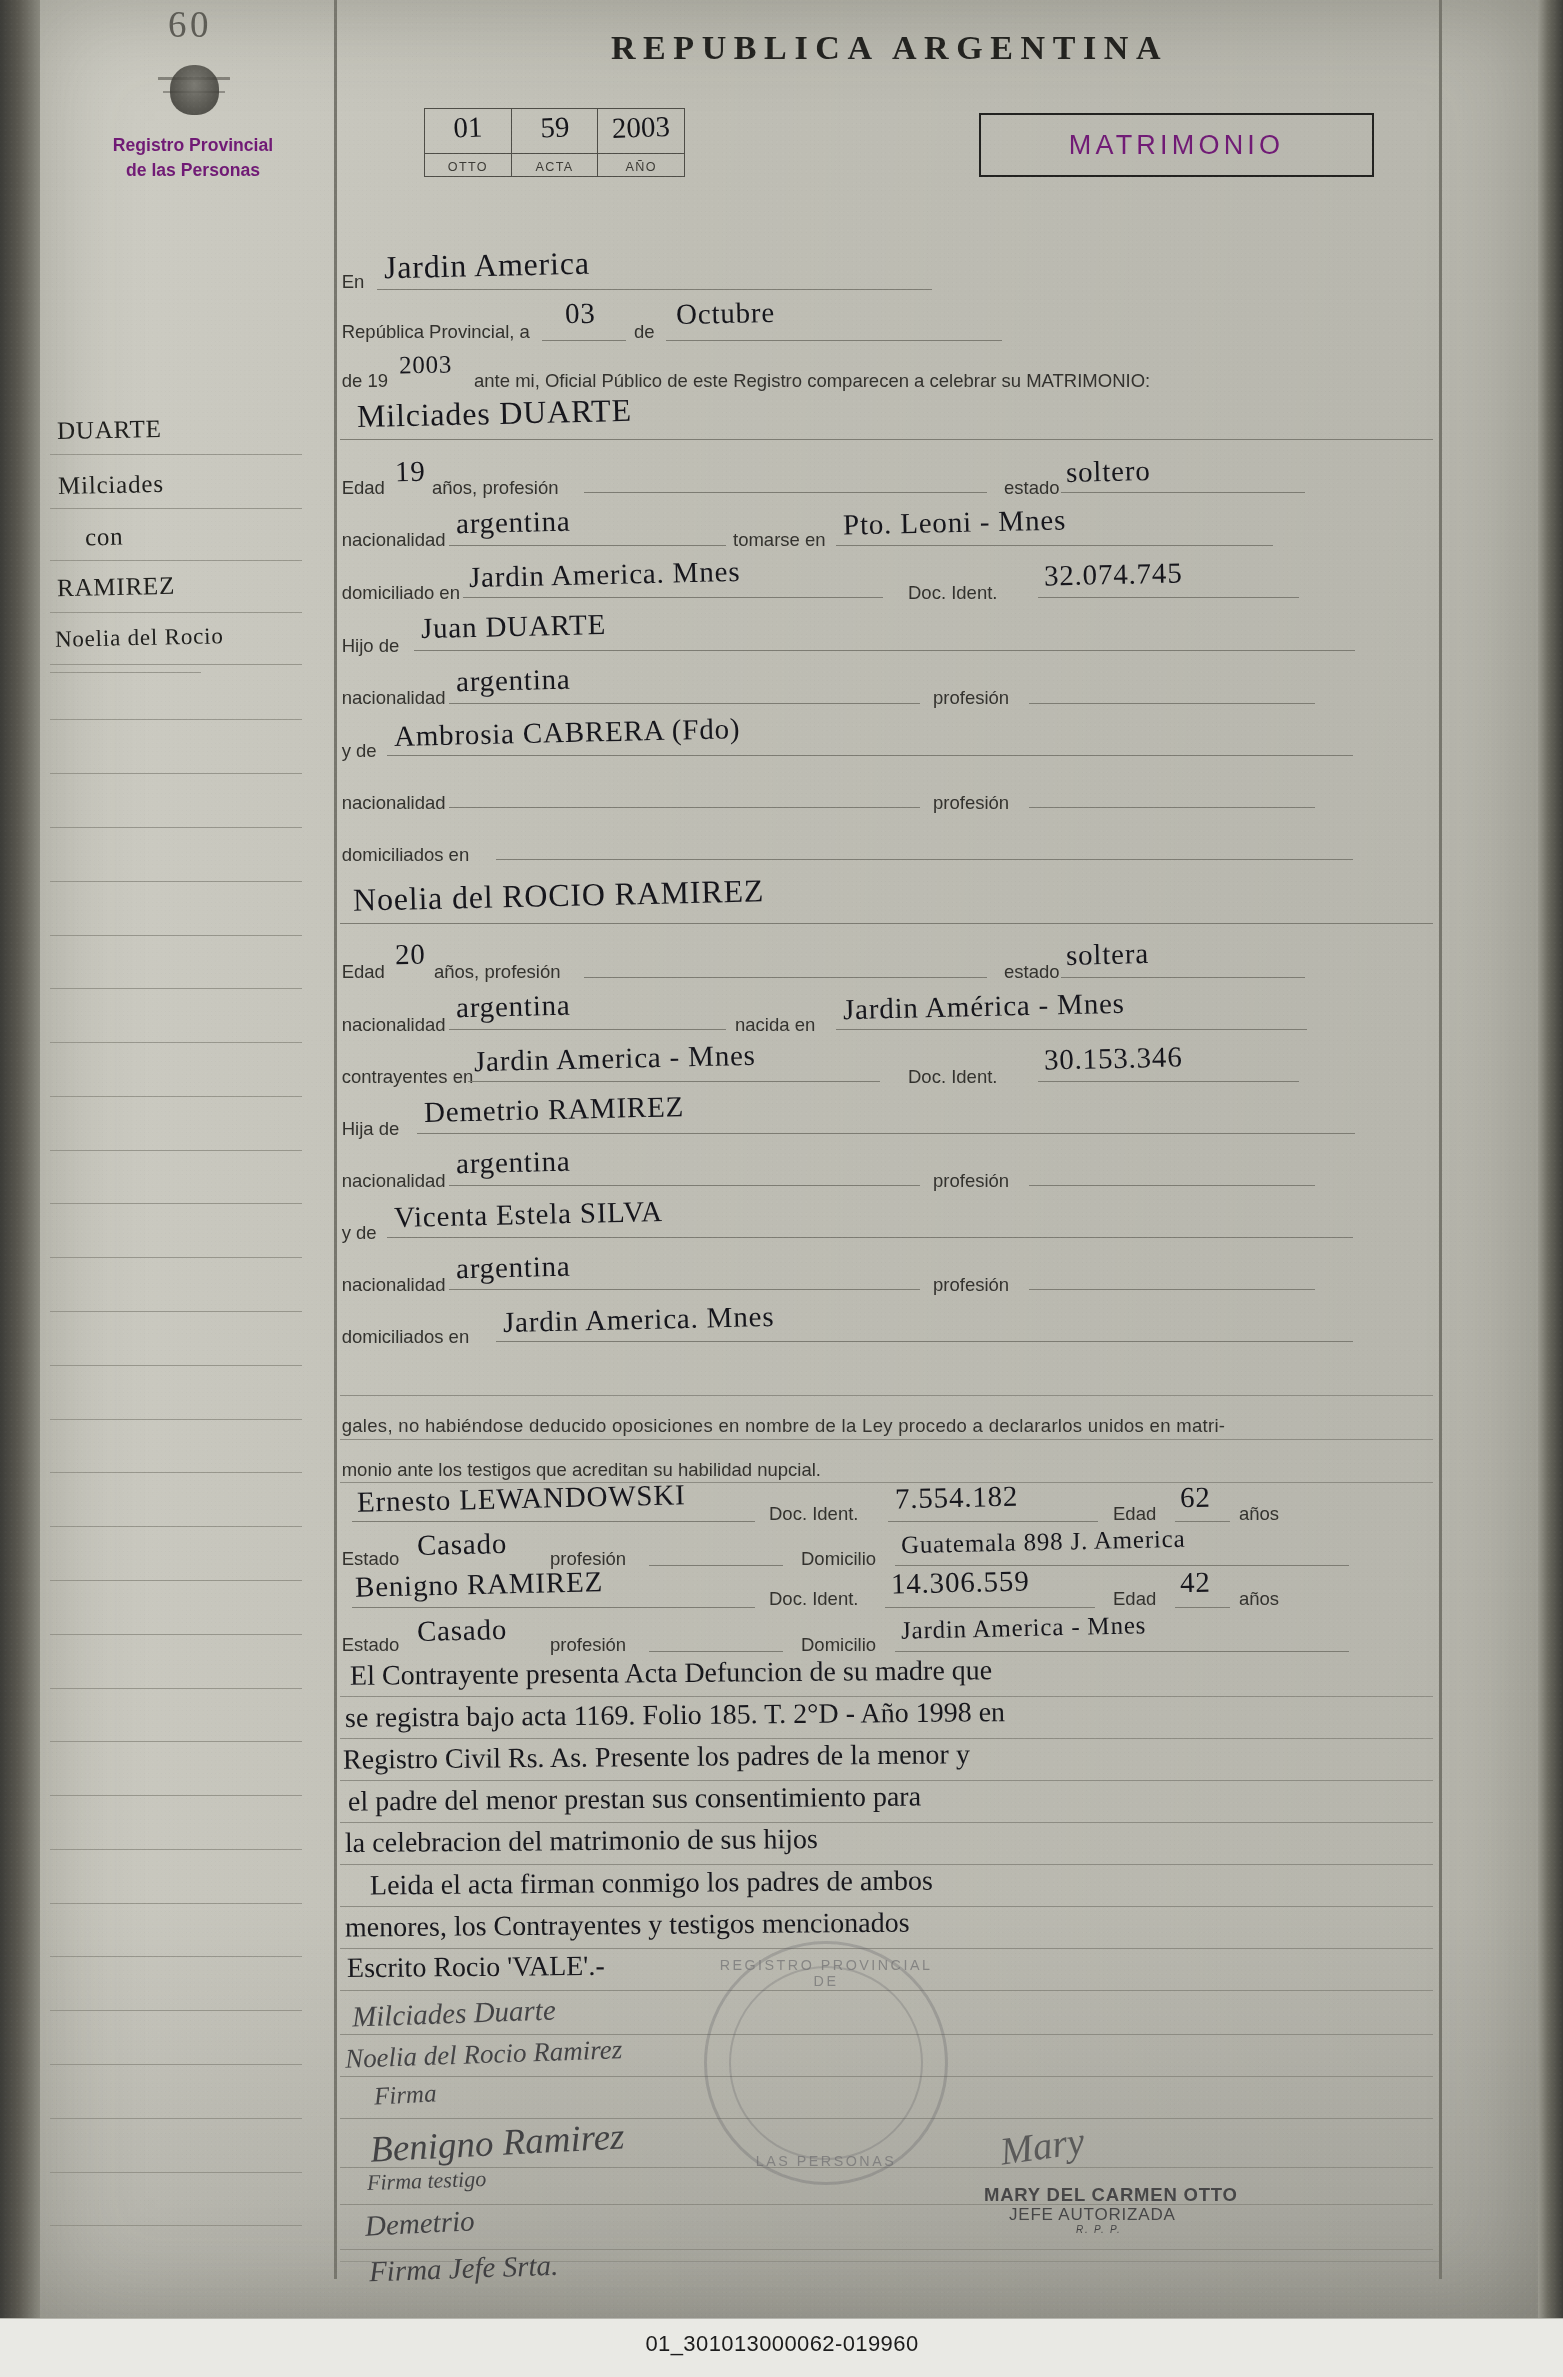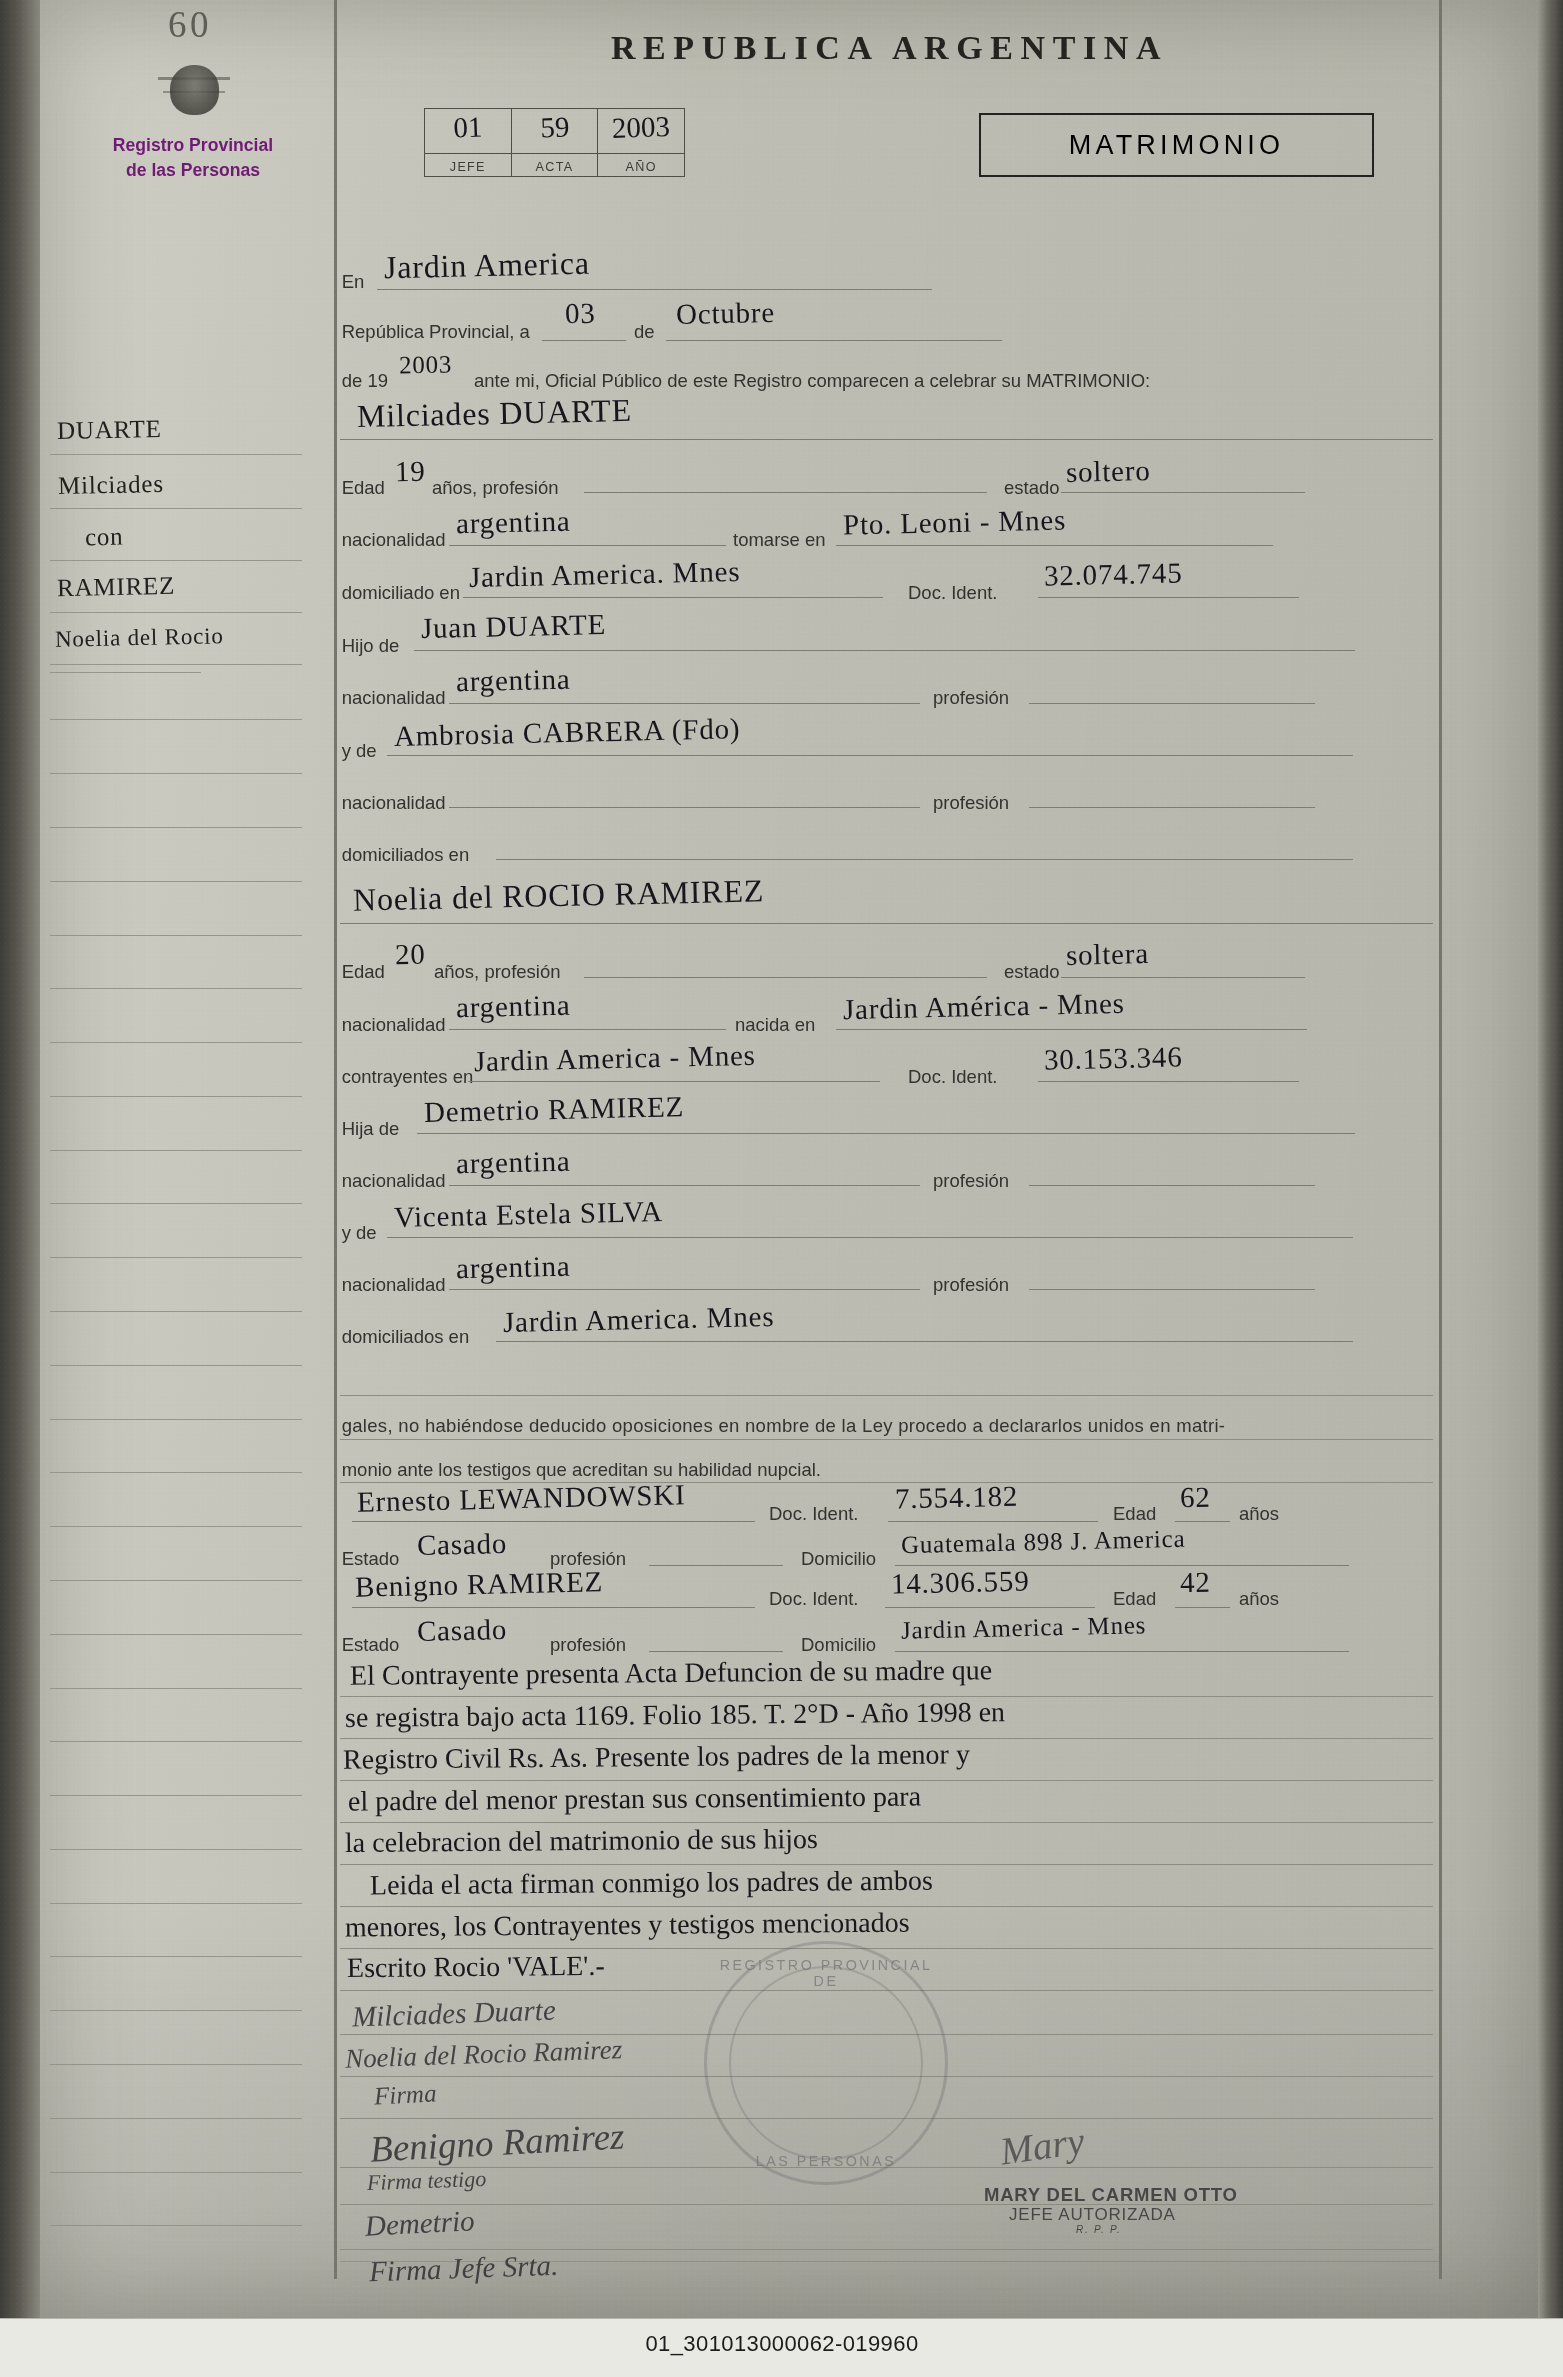--- a/index.html
+++ b/index.html
@@ -161,21 +161,21 @@
   
   #mbox {
     position: absolute; left: 639px; top: 113px;
     width: 395px; height: 64px;
     border: 2.5px solid #222220;
     background: transparent;
   }
   #mbox span {
     position: absolute; left: 0; right: 0; top: 15px;
     text-align: center; font-size: 27px; letter-spacing: 4.2px;
-    color: #000000; font-weight: 500;
+    color: #701a75; font-weight: 500;
   }
 
   
   .plabel {
     position: absolute;
     font-size: 18.5px;
     color: #33322e;
     font-family: "Liberation Sans", sans-serif;
     white-space: nowrap;
   }
@@ -359,21 +359,21 @@
   <div id="vrule2"></div>
 
   <div id="main">
 
     <div id="doc-title">REPUBLICA ARGENTINA</div>
 
     <div id="tabox">
       <div class="cell">
         <div class="cval">01</div>
         <div class="sep"></div>
-        <div class="clab">JEFE</div>
+        <div class="clab">OTTO</div>
       </div>
       <div class="cell">
         <div class="cval">59</div>
         <div class="sep"></div>
         <div class="clab">ACTA</div>
       </div>
       <div class="cell">
         <div class="cval">2003</div>
         <div class="sep"></div>
         <div class="clab">AÑO</div>

